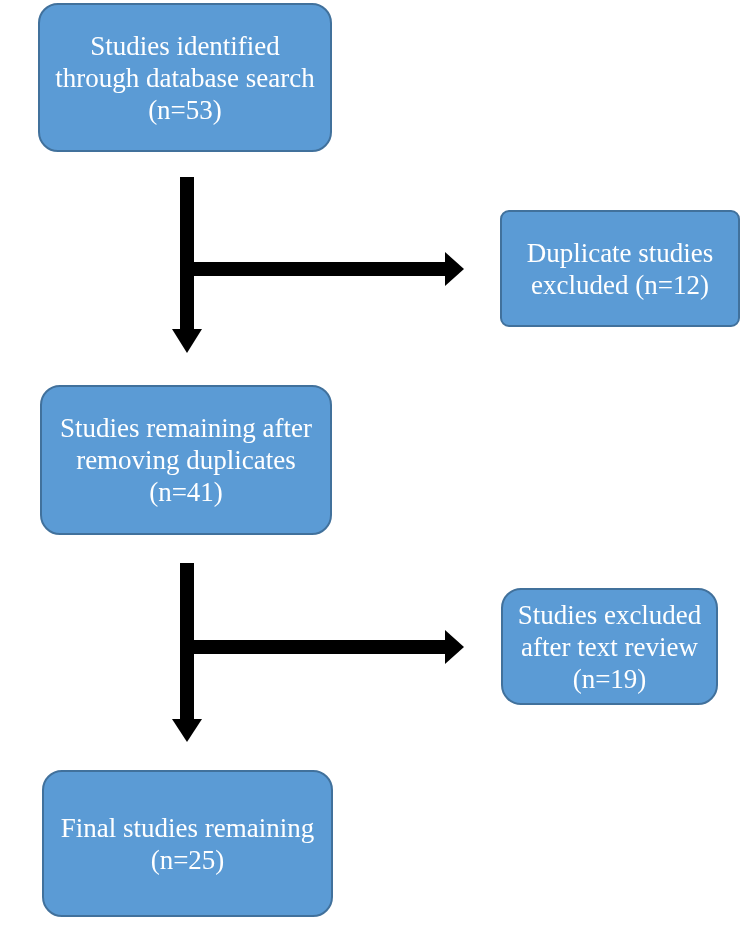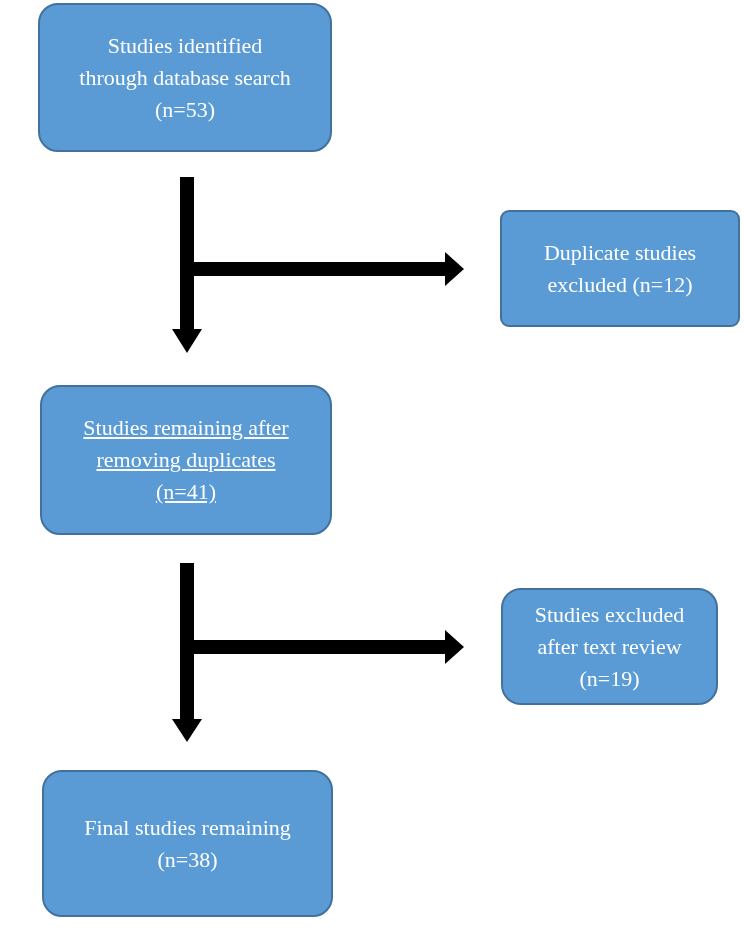--- a/index.html
+++ b/index.html
@@ -26,27 +26,27 @@
     position: absolute;
     box-sizing: border-box;
     background: var(--box-fill, #5B9BD5);
     border: 2px solid var(--box-border, #41719C);
     border-radius: 20px;
     color: var(--box-text, #ffffff);
     display: flex;
     align-items: center;
     justify-content: center;
     text-align: center;
-    font-size: 22px;
+    font-size: 27px;
     line-height: 32px;
   }
   .node .label { white-space: pre-line; }
   #node-identified            { left: 38px;  top: 3px;   width: 294px; height: 149px; }
   #node-duplicates-excluded   { left: 500px; top: 210px; width: 240px; height: 117px; border-radius: 9px; }
-  #node-after-duplicates      { left: 40px;  top: 385px; width: 292px; height: 150px; text-decoration: underline; }
+  #node-after-duplicates      { left: 40px;  top: 385px; width: 292px; height: 150px; }
   #node-text-review-excluded  { left: 501px; top: 588px; width: 217px; height: 117px; }
   #node-final                 { left: 42px;  top: 770px; width: 291px; height: 147px; }
 </style>
 </head>
 <body>
 
 <div class="canvas">
 
   <svg class="arrows" viewBox="0 0 744 930" aria-hidden="true">
 
@@ -89,16 +89,16 @@
   </div>
 
   <div class="node" id="node-text-review-excluded">
     <span class="label">Studies excluded
 after text review
 (n=19)</span>
   </div>
 
   <div class="node" id="node-final">
     <span class="label">Final studies remaining
-(n=38)</span>
+(n=25)</span>
   </div>
 
 </div>
 
 </body></html>

